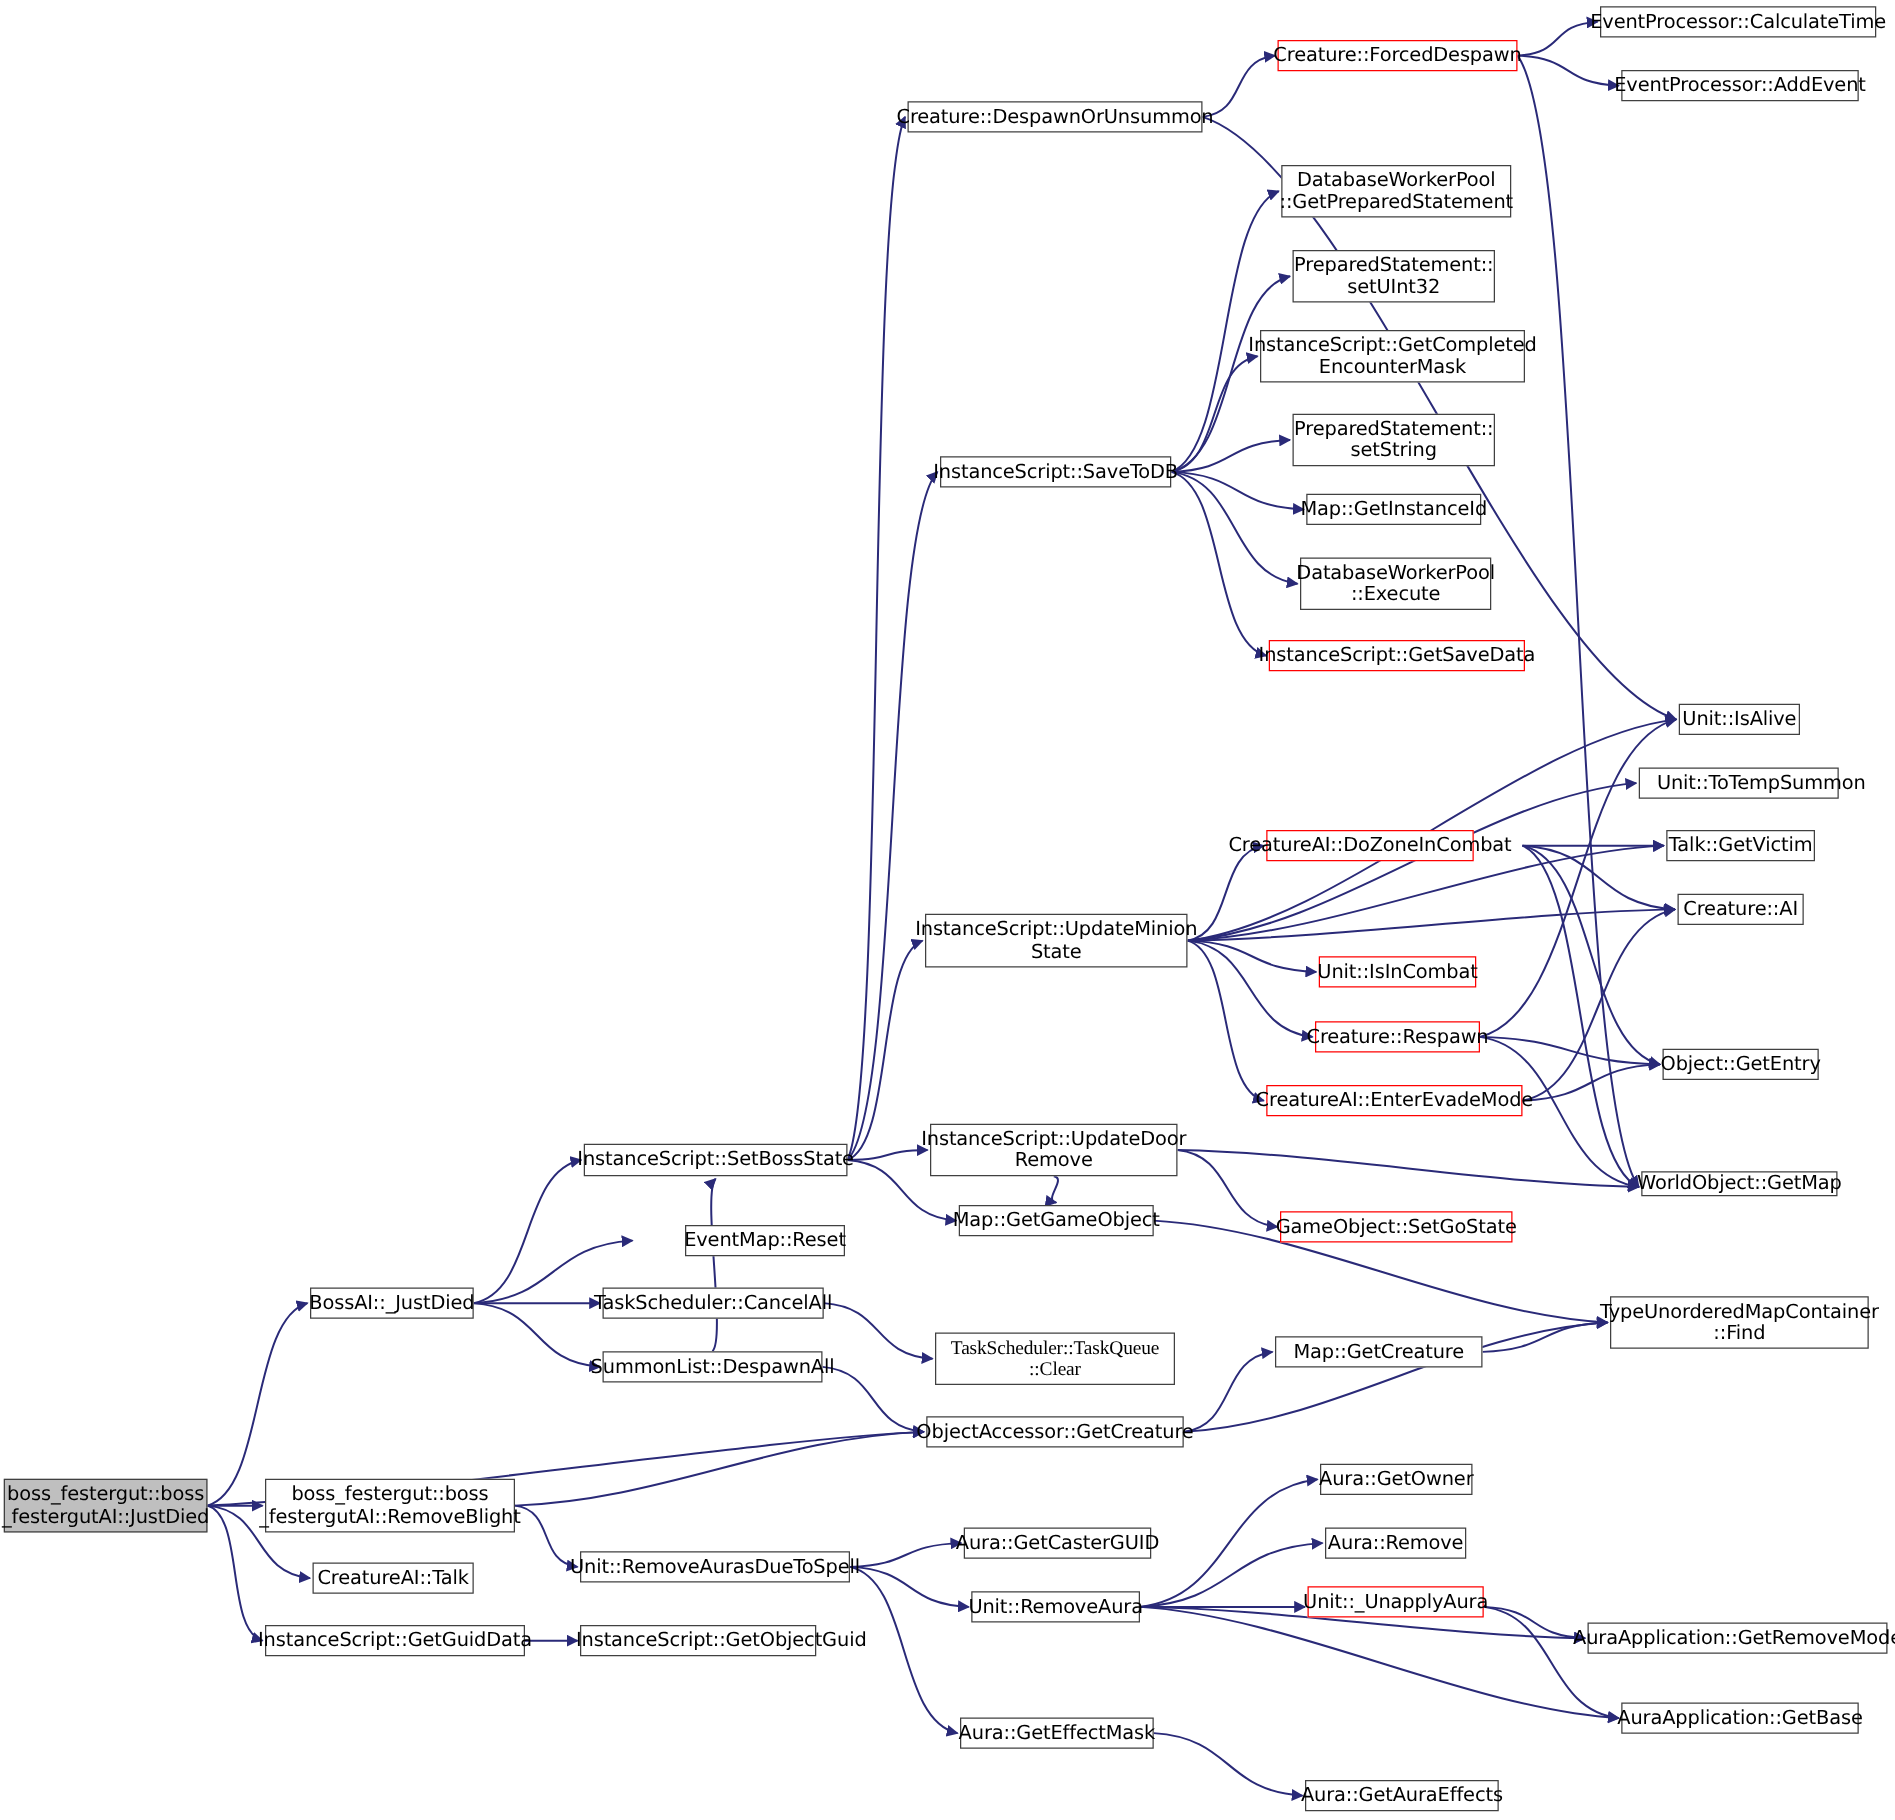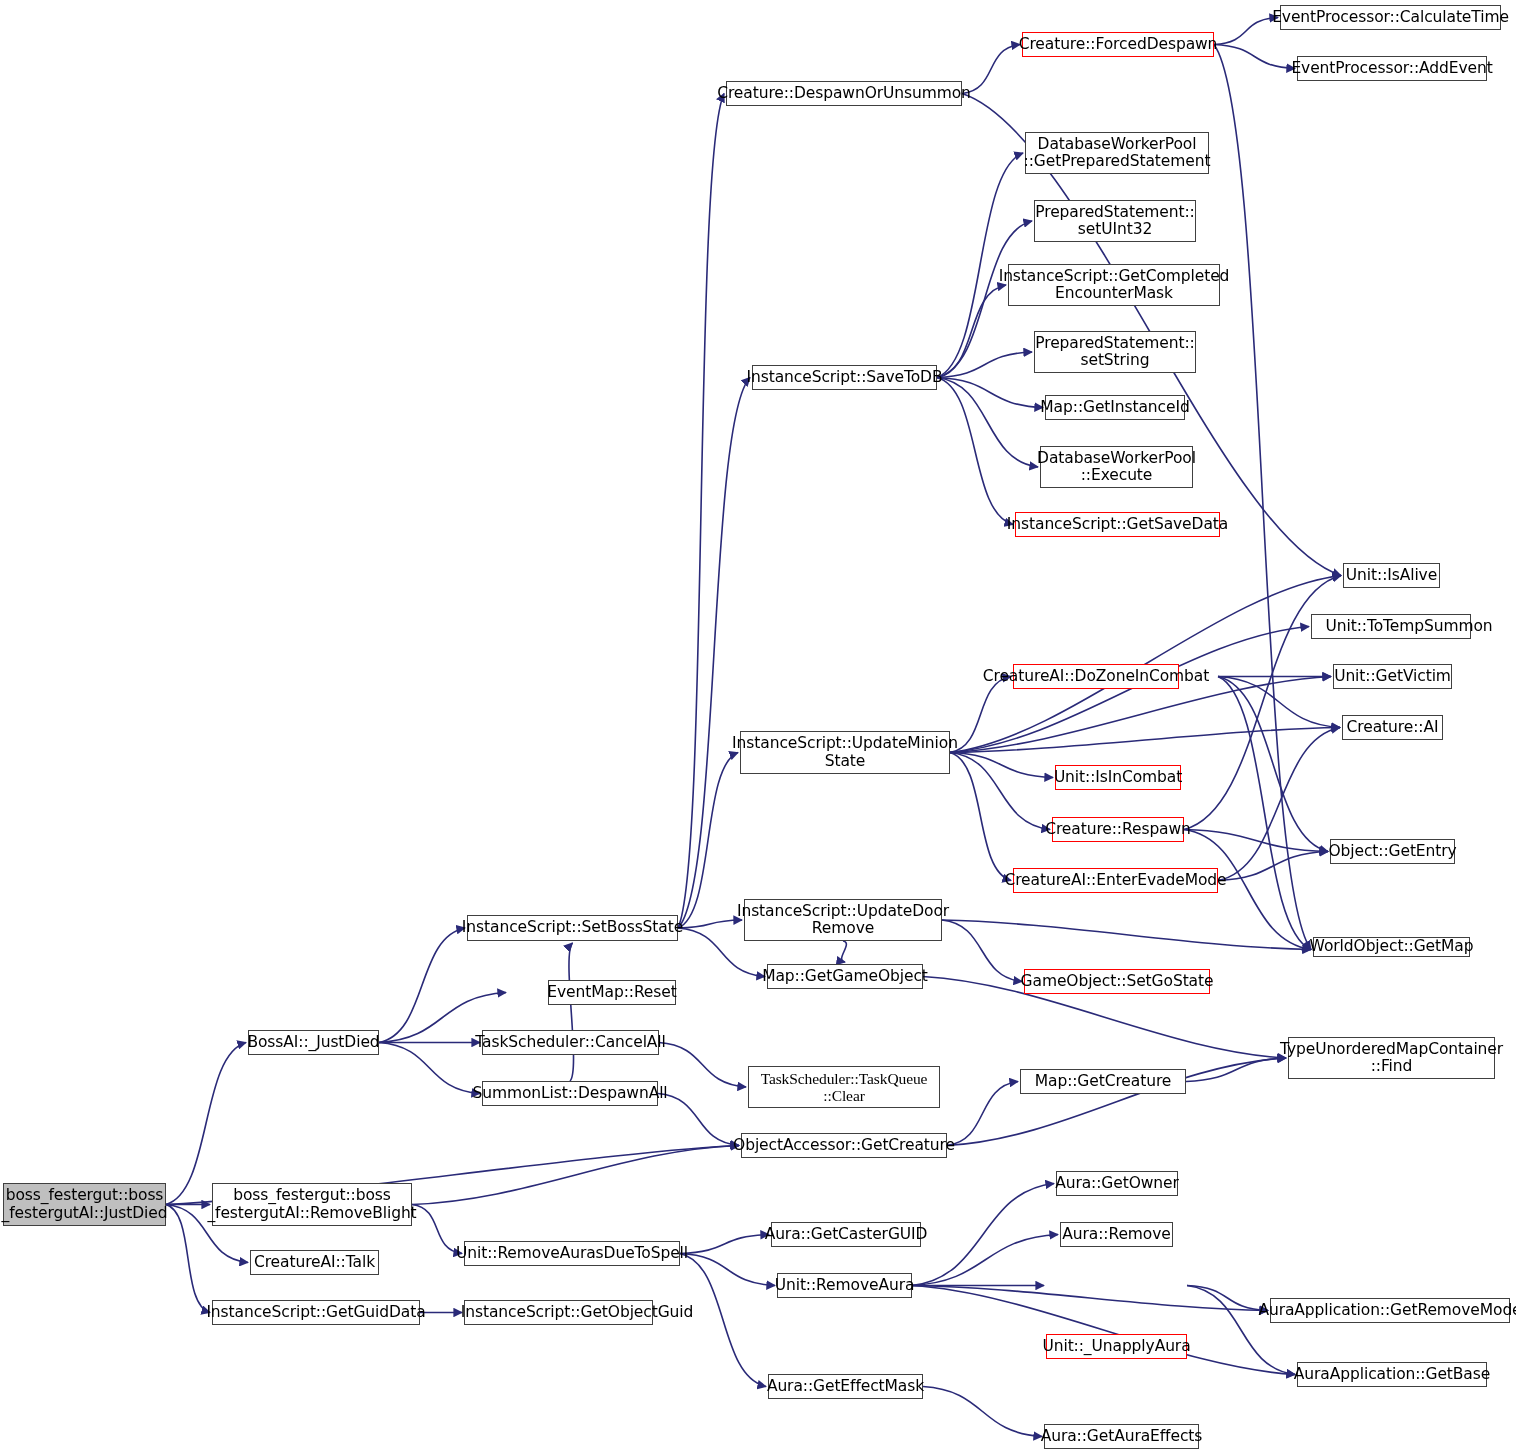--- a/index.html
+++ b/index.html
@@ -152,21 +152,21 @@
 ::Find</div>
       <div class="node" style="left: 740px; top: 731px; width: 210px; height: 43px;">InstanceScript::UpdateMinion
 State</div>
       <div class="node red" style="left: 1013px; top: 664px; width: 166px; height: 25px;">CreatureAI::DoZoneInCombat</div>
       <div class="node red" style="left: 1055px; top: 765px; width: 126px; height: 25px;">Unit::IsInCombat</div>
       <div class="node red" style="left: 1052px; top: 817px; width: 132px; height: 25px;">Creature::Respawn</div>
       <div class="node red" style="left: 1013px; top: 868px; width: 205px; height: 25px;">CreatureAI::EnterEvadeMode</div>
       <div class="node red" style="left: 1024px; top: 969px; width: 186px; height: 25px;">GameObject::SetGoState</div>
       <div class="node" style="left: 1343px; top: 563px; width: 97px; height: 25px;">Unit::IsAlive</div>
       <div class="node" style="left: 1311px; top: 614px; width: 160px; height: 25px; padding-left: 40px;">Unit::ToTempSummon</div>
-      <div class="node" style="left: 1333px; top: 664px; width: 119px; height: 25px;">Unit::GetVictim</div>
+      <div class="node" style="left: 1333px; top: 664px; width: 119px; height: 25px;">Talk::GetVictim</div>
       <div class="node" style="left: 1342px; top: 715px; width: 101px; height: 25px;">Creature::AI</div>
       <div class="node" style="left: 1330px; top: 839px; width: 125px; height: 25px;">Object::GetEntry</div>
       <div class="node" style="left: 1313px; top: 937px; width: 157px; height: 20px;">WorldObject::GetMap</div>
       <div class="node" style="left: 726px; top: 81px; width: 236px; height: 25px;">Creature::DespawnOrUnsummon</div>
       <div class="node red" style="left: 1022px; top: 32px; width: 192px; height: 25px;">Creature::ForcedDespawn</div>
       <div class="node" style="left: 1280px; top: 5px; width: 221px; height: 25px;">EventProcessor::CalculateTime</div>
       <div class="node" style="left: 1297px; top: 56px; width: 190px; height: 25px;">EventProcessor::AddEvent</div>
       <div class="node" style="left: 752px; top: 365px; width: 185px; height: 25px;">InstanceScript::SaveToDB</div>
       <div class="node" style="left: 1025px; top: 132px; width: 184px; height: 42px;">DatabaseWorkerPool
 ::GetPreparedStatement</div>
@@ -177,19 +177,19 @@
       <div class="node" style="left: 1034px; top: 331px; width: 162px; height: 42px;">PreparedStatement::
 setString</div>
       <div class="node" style="left: 1045px; top: 395px; width: 140px; height: 25px;">Map::GetInstanceId</div>
       <div class="node" style="left: 1040px; top: 446px; width: 153px; height: 42px;">DatabaseWorkerPool
 ::Execute</div>
       <div class="node red" style="left: 1015px; top: 512px; width: 205px; height: 25px;">InstanceScript::GetSaveData</div>
       <div class="node" style="left: 771px; top: 1222px; width: 150px; height: 25px;">Aura::GetCasterGUID</div>
       <div class="node" style="left: 777px; top: 1273px; width: 135px; height: 25px;">Unit::RemoveAura</div>
       <div class="node" style="left: 1056px; top: 1171px; width: 122px; height: 25px;">Aura::GetOwner</div>
       <div class="node" style="left: 1060px; top: 1222px; width: 113px; height: 25px;">Aura::Remove</div>
-      <div class="node red" style="left: 1046px; top: 1334px; width: 141px; height: 25px;">Unit::_UnapplyAura</div>
+      <div class="node red" style="left: 1046px; top: 1269px; width: 141px; height: 25px;">Unit::_UnapplyAura</div>
       <div class="node" style="left: 1270px; top: 1298px; width: 240px; height: 25px;">AuraApplication::GetRemoveMode</div>
       <div class="node" style="left: 1297px; top: 1362px; width: 190px; height: 25px;">AuraApplication::GetBase</div>
       <div class="node" style="left: 768px; top: 1374px; width: 155px; height: 25px;">Aura::GetEffectMask</div>
       <div class="node" style="left: 1044px; top: 1424px; width: 155px; height: 25px;">Aura::GetAuraEffects</div>
     </div>
 </div>
 
 </body></html>

